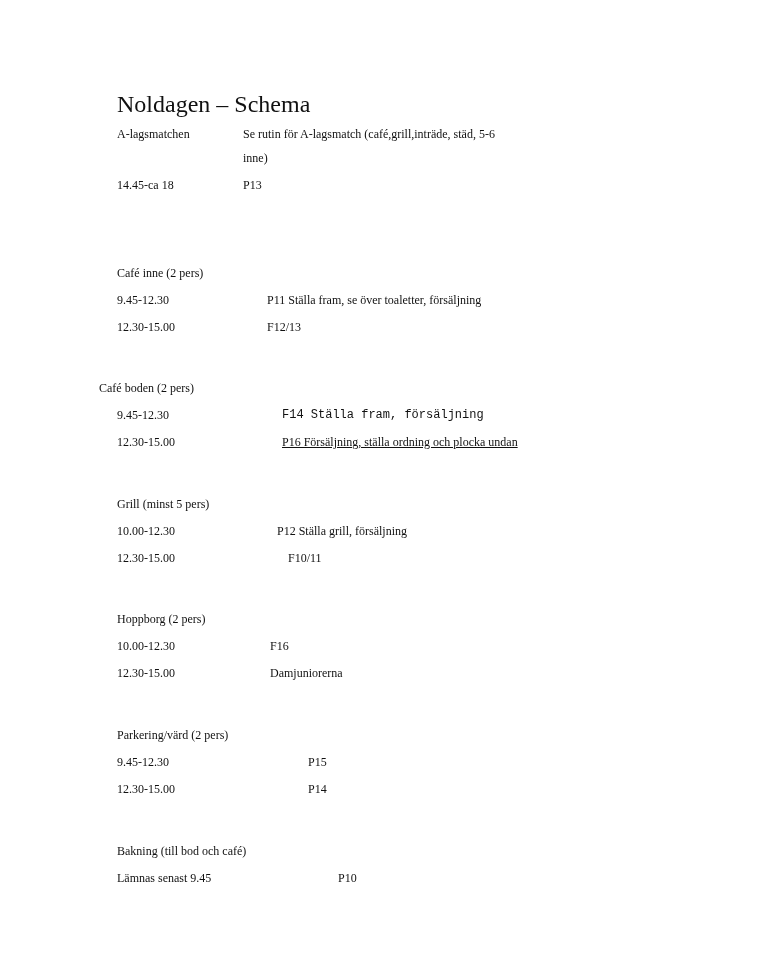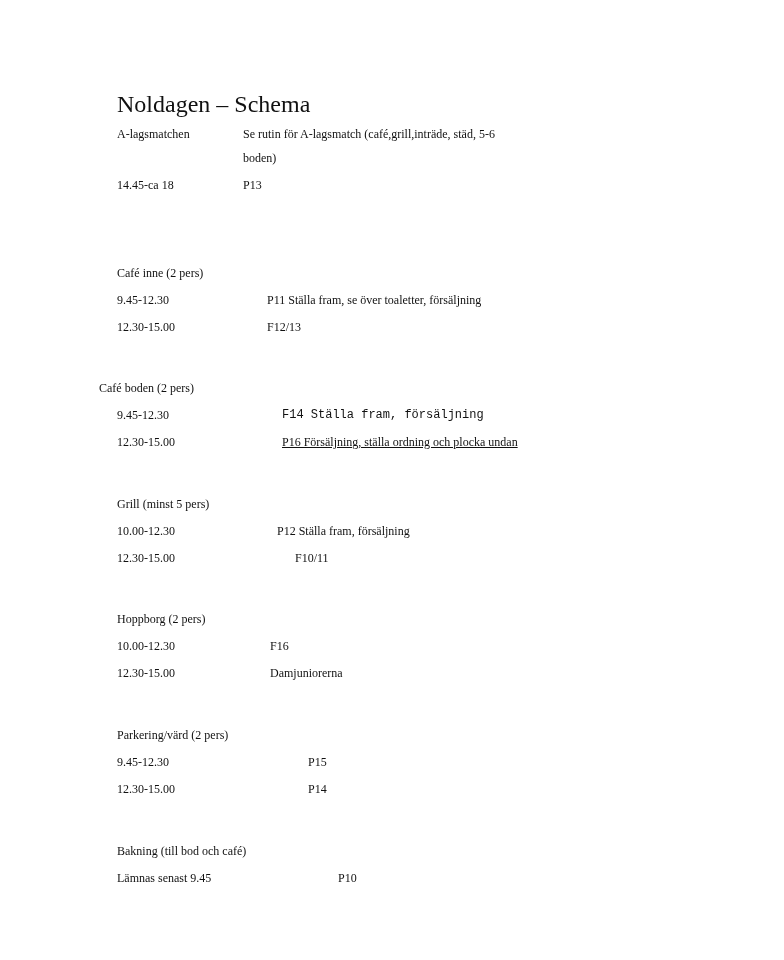--- a/index.html
+++ b/index.html
@@ -13,41 +13,41 @@
     .t { font-size: 12px; line-height: 22px; }
   </style>
 </head>
 <body>
 
 <div>
   <div class="abs title" style="left:117px; top:88px;">Noldagen – Schema</div>
 
   <div class="abs t" style="left:117px; top:123px;">A-lagsmatchen</div>
   <div class="abs t" style="left:243px; top:123px;">Se rutin för A-lagsmatch (café,grill,inträde, städ, 5-6</div>
-  <div class="abs t" style="left:243px; top:147px;">boden)</div>
+  <div class="abs t" style="left:243px; top:147px;">inne)</div>
   <div class="abs t" style="left:117px; top:174px;">14.45-ca 18</div>
   <div class="abs t" style="left:243px; top:174px;">P13</div>
 
   <div class="abs t" style="left:117px; top:262px;">Café inne (2 pers)</div>
   <div class="abs t" style="left:117px; top:289px;">9.45-12.30</div>
   <div class="abs t" style="left:267px; top:289px;">P11 Ställa fram, se över toaletter, försäljning</div>
   <div class="abs t" style="left:117px; top:316px;">12.30-15.00</div>
   <div class="abs t" style="left:267px; top:316px;">F12/13</div>
 
   <div class="abs t" style="left:99px; top:377px;text-align:right;">Café boden (2 pers)</div>
   <div class="abs t" style="left:117px; top:404px;">9.45-12.30</div>
   <div class="abs t" style="left:282px; top:404px;font-family:Liberation Mono, monospace;">F14 Ställa fram, försäljning</div>
   <div class="abs t" style="left:117px; top:431px;">12.30-15.00</div>
   <div class="abs t" style="left:282px; top:431px;text-decoration:underline;">P16 Försäljning, ställa ordning och plocka undan</div>
 
   <div class="abs t" style="left:117px; top:493px;">Grill (minst 5 pers)</div>
   <div class="abs t" style="left:117px; top:520px;">10.00-12.30</div>
-  <div class="abs t" style="left:277px; top:520px;">P12 Ställa fram, försäljning</div>
+  <div class="abs t" style="left:277px; top:520px;">P12 Ställa grill, försäljning</div>
   <div class="abs t" style="left:117px; top:547px;">12.30-15.00</div>
-  <div class="abs t" style="left:295px; top:547px;">F10/11</div>
+  <div class="abs t" style="left:288px; top:547px;">F10/11</div>
 
   <div class="abs t" style="left:117px; top:608px;">Hoppborg (2 pers)</div>
   <div class="abs t" style="left:117px; top:635px;">10.00-12.30</div>
   <div class="abs t" style="left:270px; top:635px;">F16</div>
   <div class="abs t" style="left:117px; top:662px;">12.30-15.00</div>
   <div class="abs t" style="left:270px; top:662px;">Damjuniorerna</div>
 
   <div class="abs t" style="left:117px; top:724px;">Parkering/värd (2 pers)</div>
   <div class="abs t" style="left:117px; top:751px;">9.45-12.30</div>
   <div class="abs t" style="left:308px; top:751px;">P15</div>

